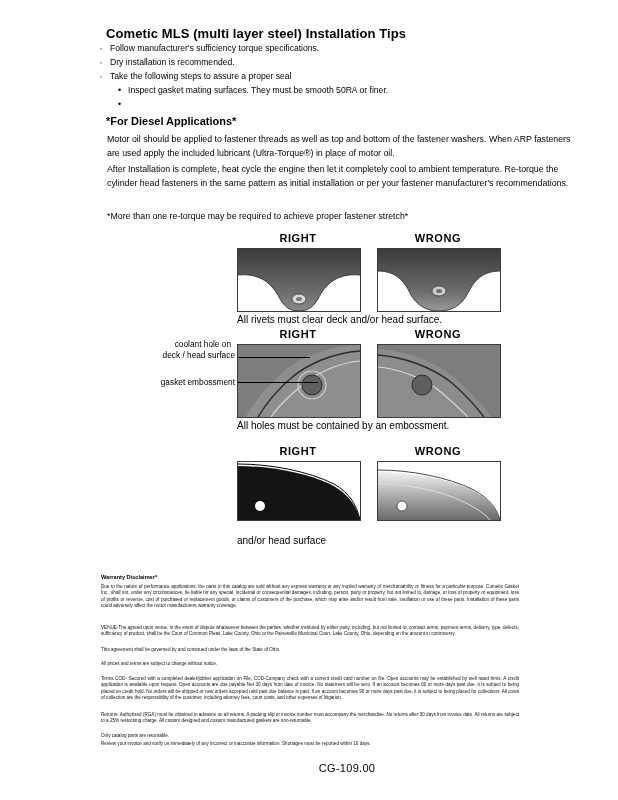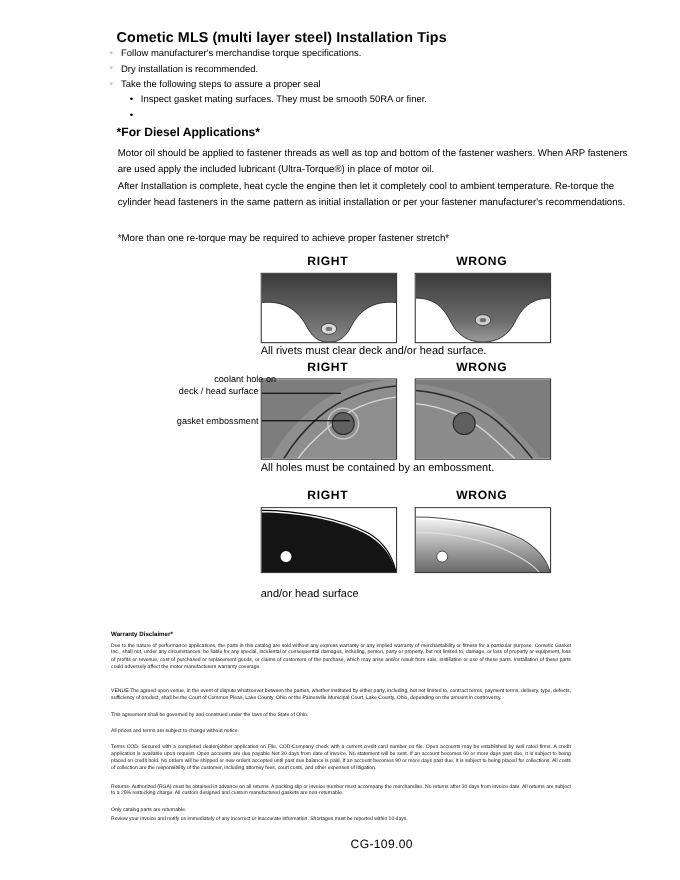--- a/index.html
+++ b/index.html
@@ -135,21 +135,21 @@
 </head>
 <body>
 
 <div class="page">
 
   <div class="title">Cometic MLS (multi layer steel) Installation Tips</div>
 
   <div class="bullets">
     <div class="b-row">
       <span class="b-mark">◦</span>
-      <span>Follow manufacturer's merchandise torque specifications.</span>
+      <span>Follow manufacturer's sufficiency torque specifications.</span>
     </div>
     <div class="b-row">
       <span class="b-mark">◦</span>
       <span>Dry installation is recommended.</span>
     </div>
     <div class="b-row">
       <span class="b-mark">◦</span>
       <span>Take the following steps to assure a proper seal</span>
     </div>
     <div class="b-row sub">
@@ -228,21 +228,21 @@
         <path d="M0,4 C28,6 58,16 78,34 C96,50 108,64 114,72 L0,72 Z" fill="#8c8c8c"></path>
         <path d="M0,10 C26,12 54,22 74,38 C90,52 100,64 106,72" fill="none" stroke="#2b2b2b" stroke-width="1.4"></path>
         <path d="M0,22 C22,24 48,34 64,48 C78,60 86,68 90,72" fill="none" stroke="#d8d8d8" stroke-width="1.2"></path>
         <circle cx="44" cy="40" r="10" fill="#5f5f5f" stroke="#2b2b2b" stroke-width="1"></circle>
       </svg>
     </div>
 
     <div class="cap" style="left:0; top:92px; width:300px;">All holes must be contained by an embossment.</div>
   </div>
 
-  <div class="anno" style="left:116px; top:339px; width:135px;">coolant hole on</div>
+  <div class="anno" style="left:96px; top:339px; width:135px;">coolant hole on</div>
   <div class="anno" style="left:100px; top:350px; width:135px;">deck / head surface</div>
   <div class="anno" style="left:100px; top:377px; width:135px;">gasket embossment</div>
   <div class="leader" style="left:238px; top:357px; width:72px;"></div>
   <div class="leader" style="left:238px; top:382px; width:80px;"></div>
 
   <div class="fig-wrap" style="left:237px; top:445px; width:265px; height:110px;">
     <div class="fig-label" style="position:absolute; left:0; top:0; width:122px;">RIGHT</div>
     <div class="fig-label" style="position:absolute; left:140px; top:0; width:122px;">WRONG</div>
 
     <div class="panel" style="left:0; top:16px; width:122px; height:58px;">

